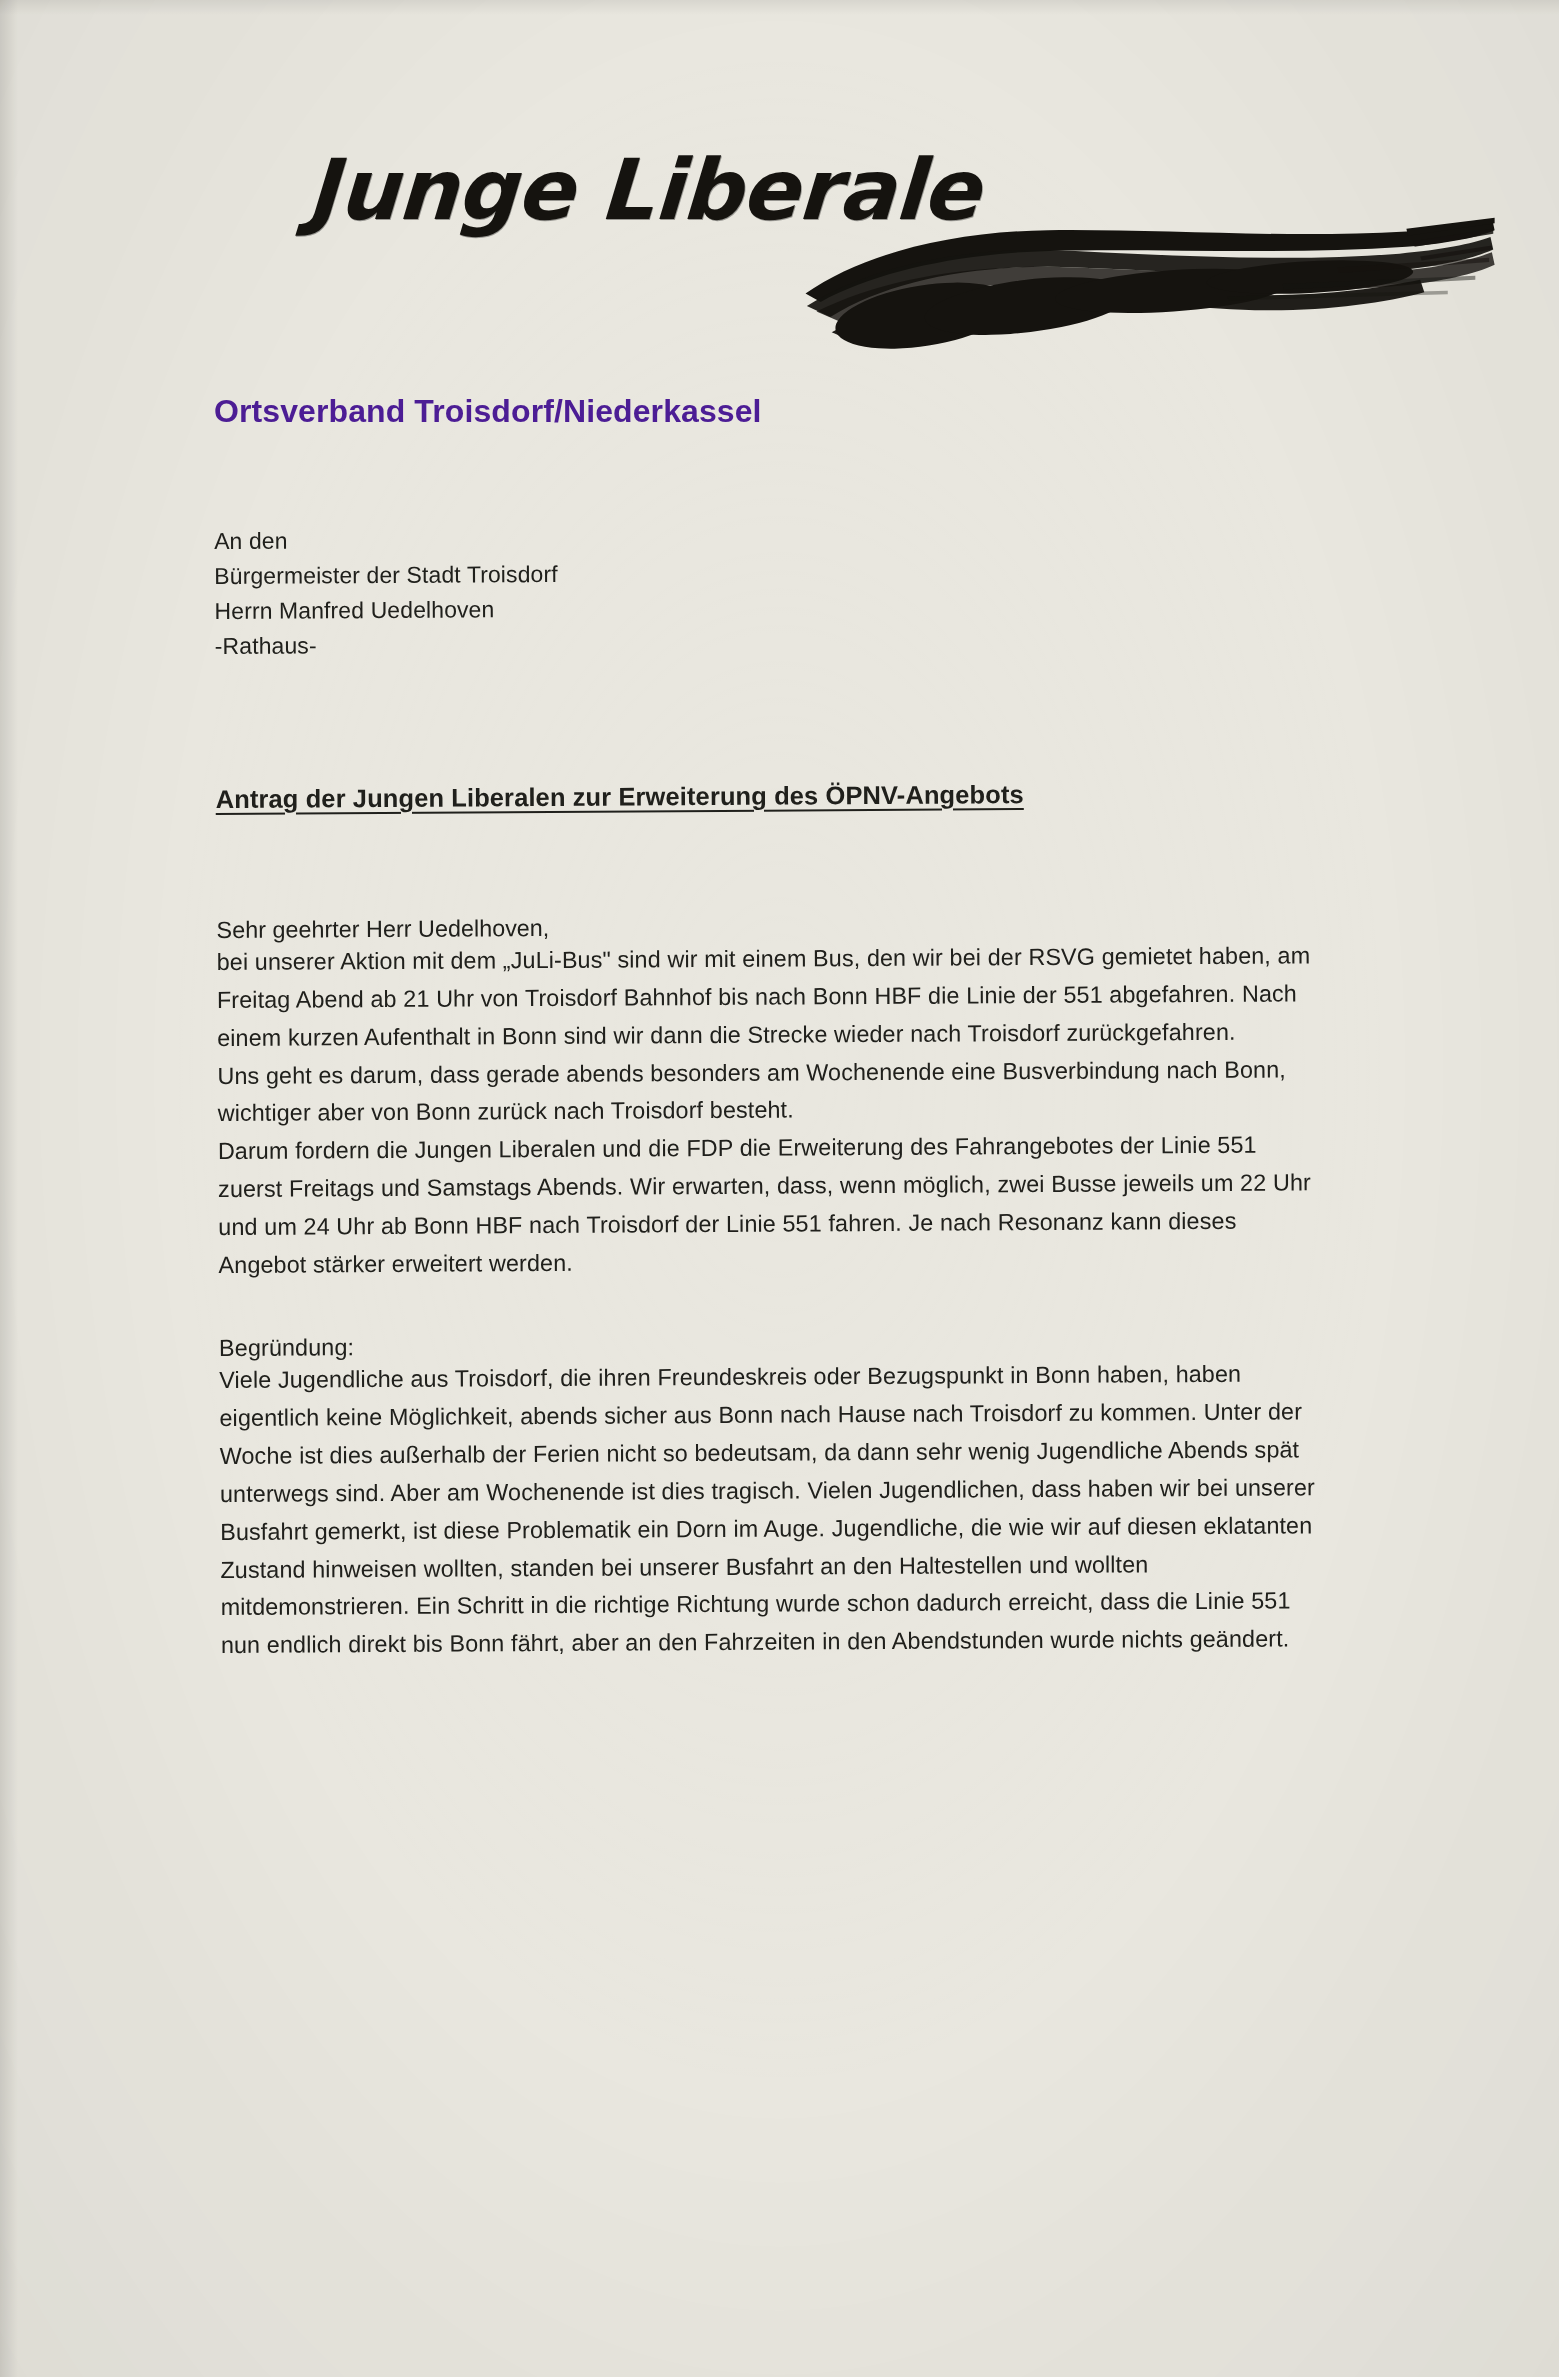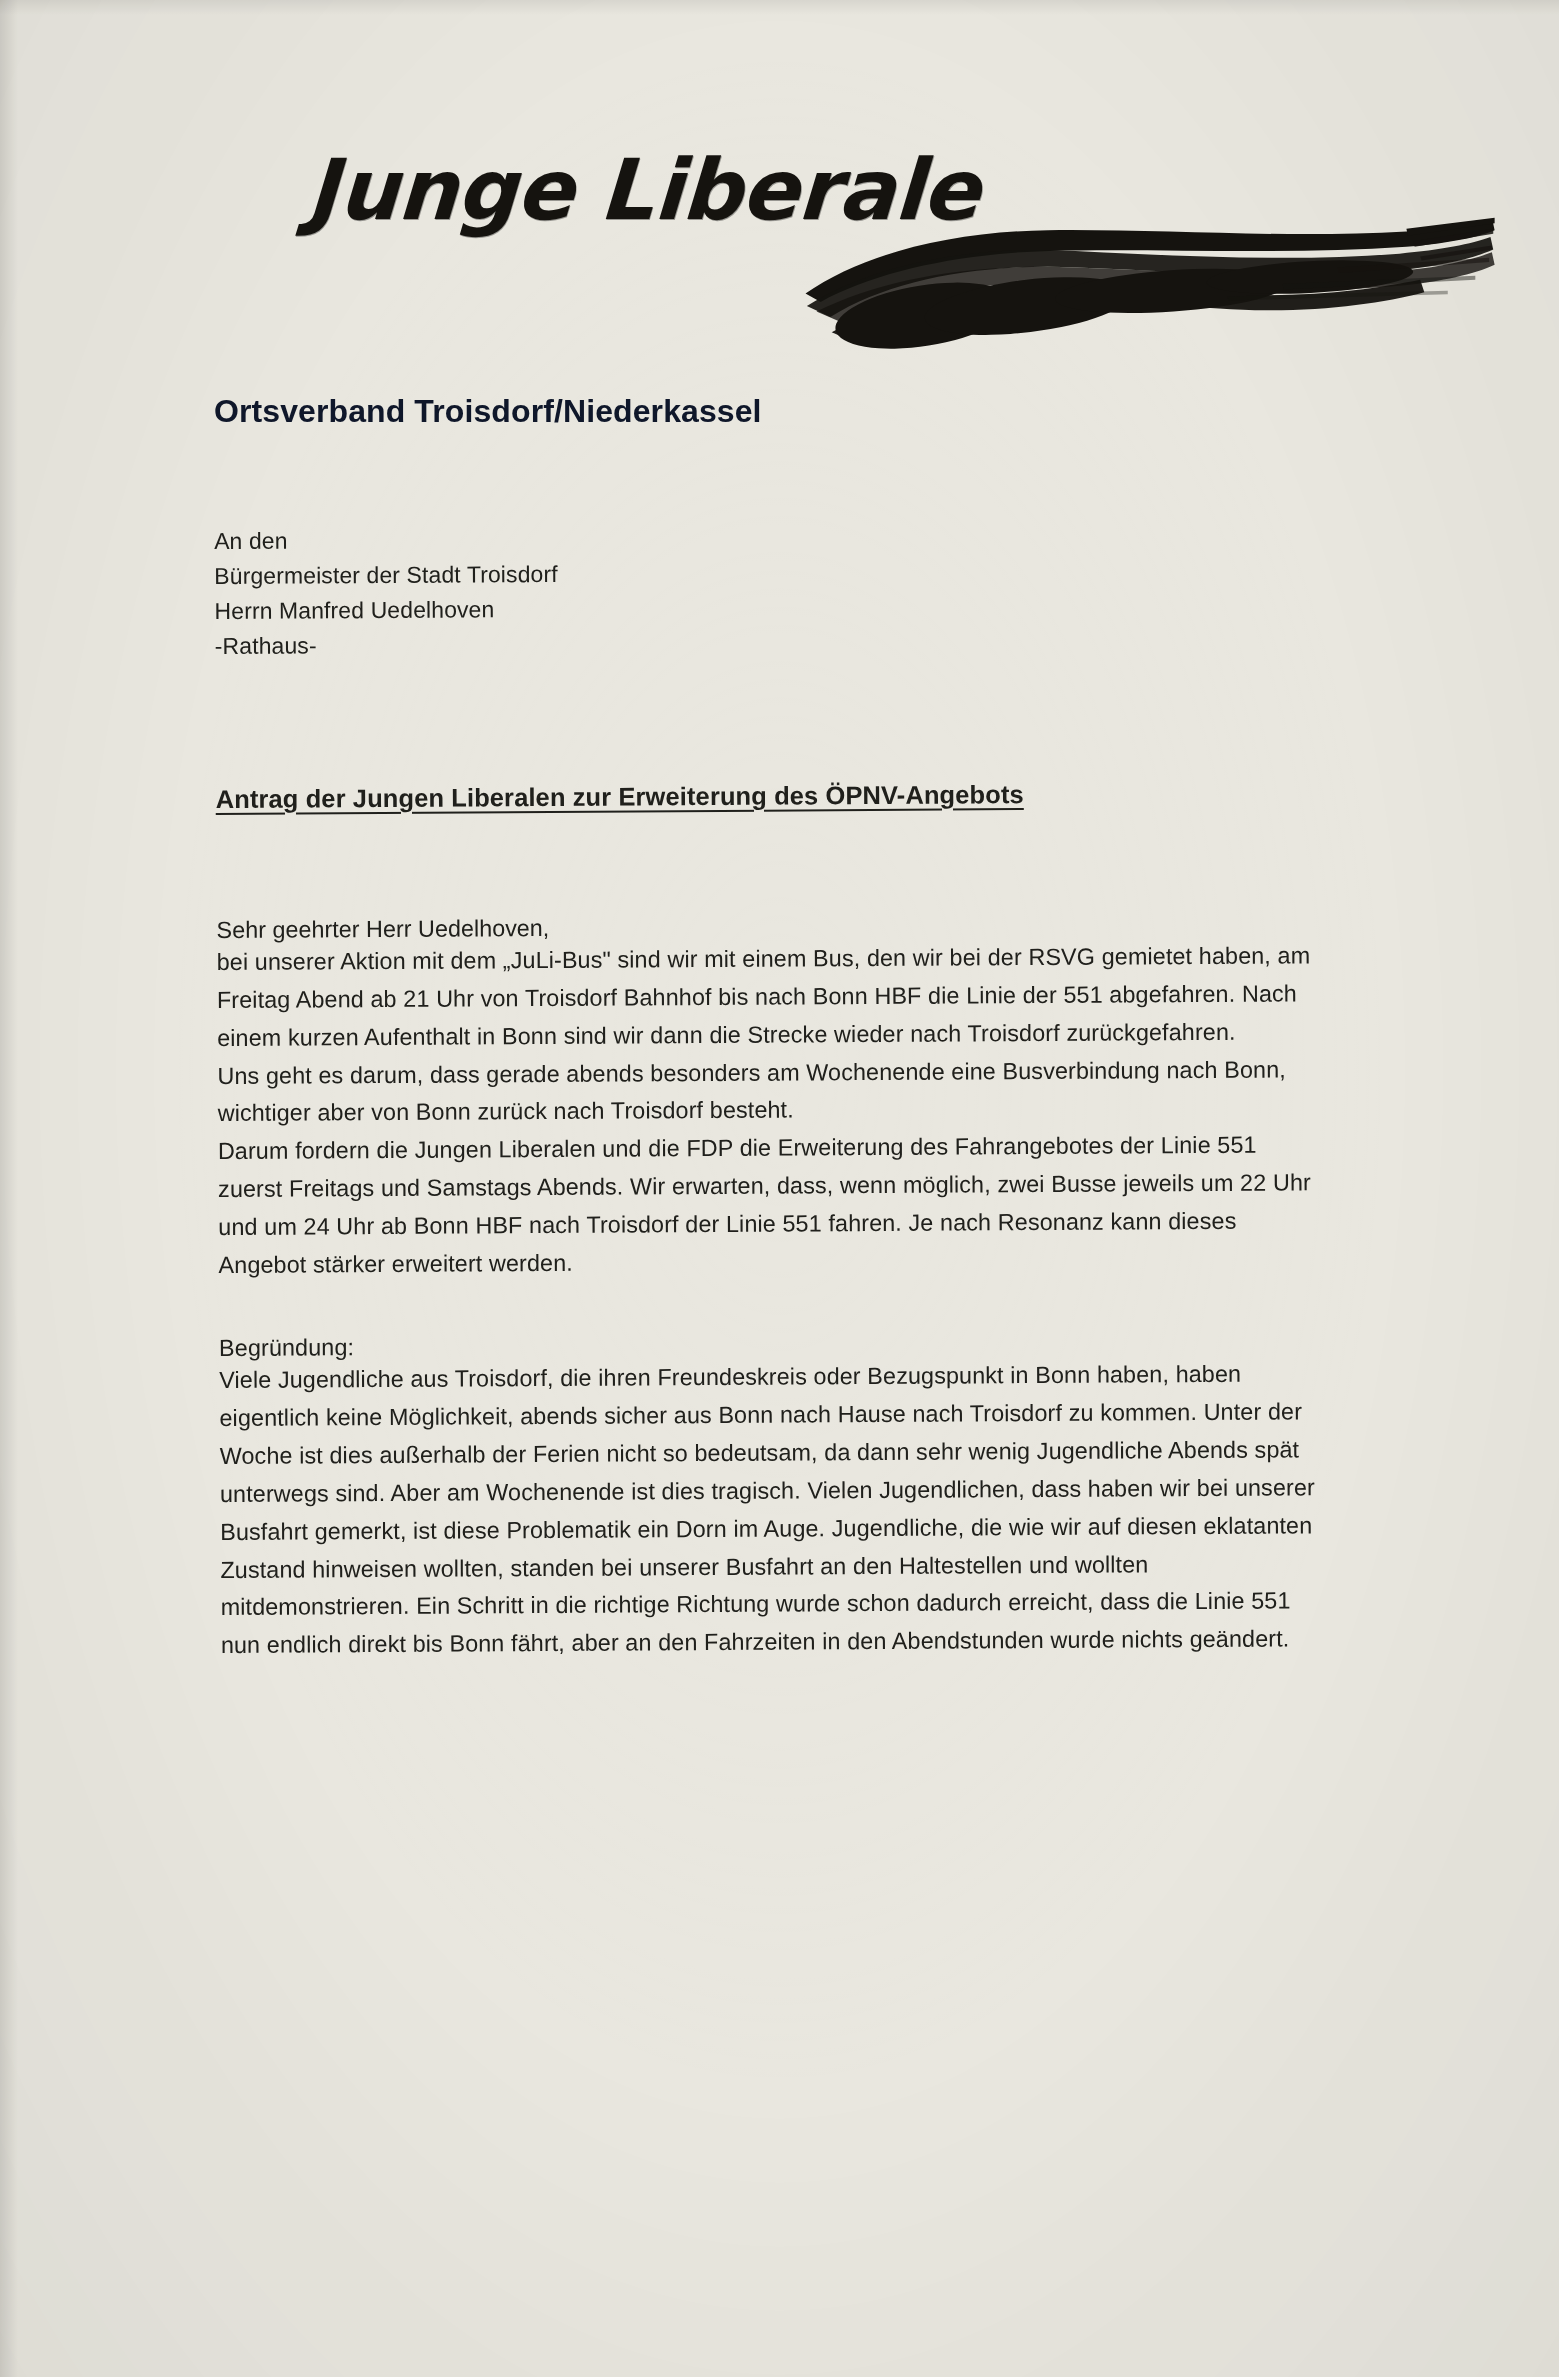--- a/index.html
+++ b/index.html
@@ -69,21 +69,21 @@
     top: 121px;
     width: 696px;
     height: 159px;
   }
   .org-sub {
     position: absolute;
     left: 214px;
     top: 324px;
     font-size: 32px;
     font-weight: 700;
-    color: #0f172a;
+    color: #4c1d95;
     letter-spacing: 0.1px;
     white-space: nowrap;
   }
 
   
   .content {
     position: absolute;
     left: 214px;
     top: 524px;
     width: 1103px;

